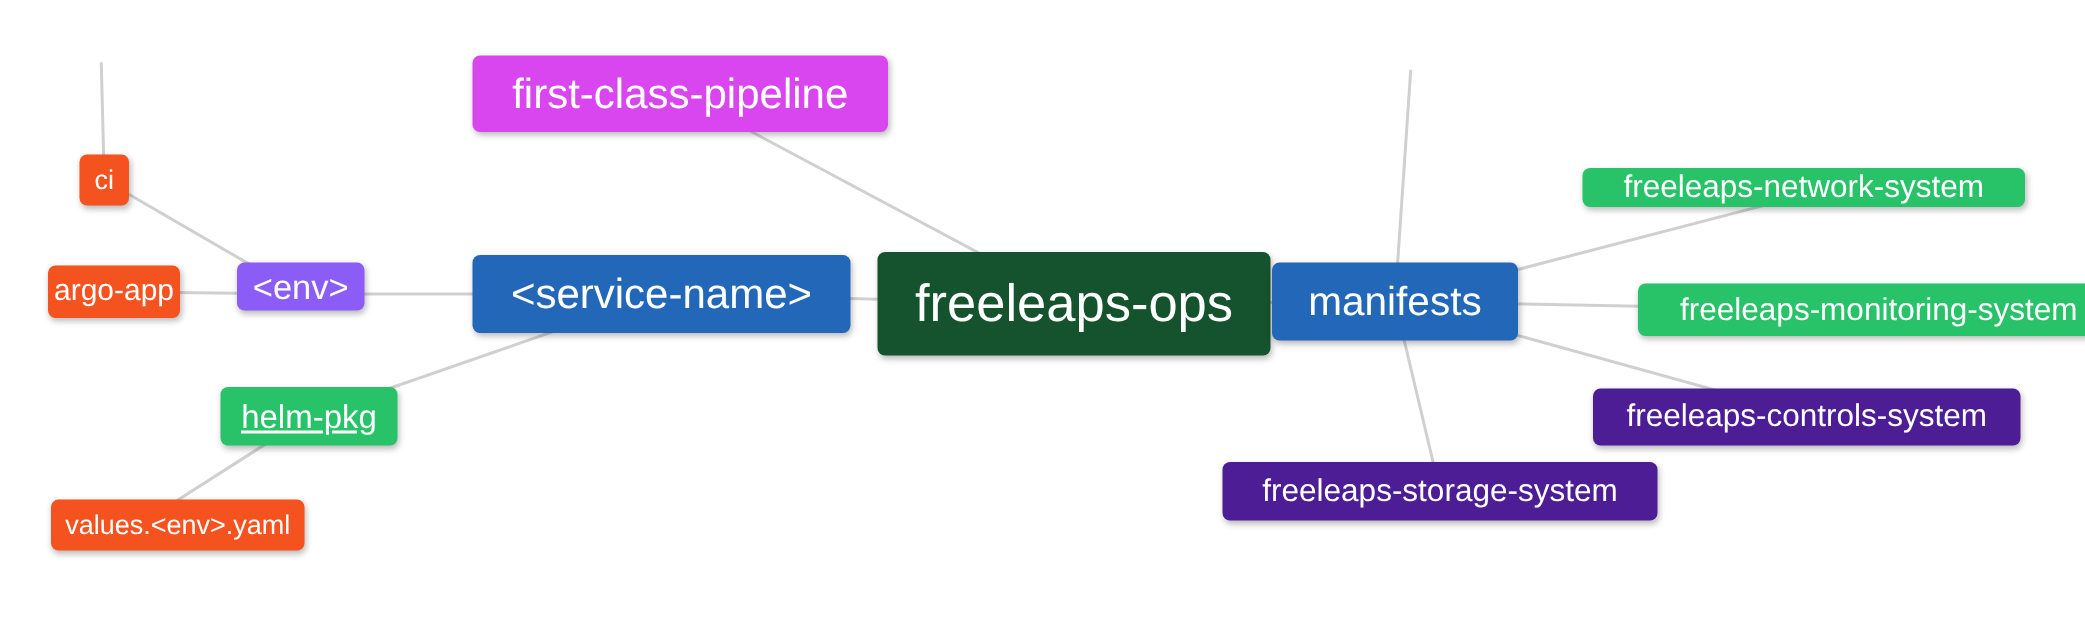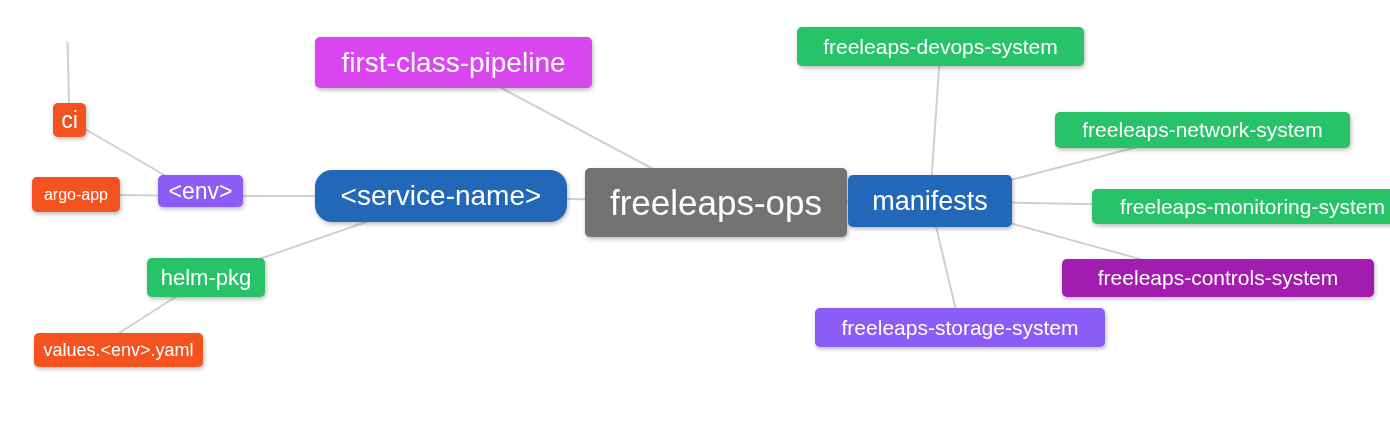--- a/index.html
+++ b/index.html
@@ -56,41 +56,40 @@
     <line x1="716" y1="202.5" x2="441" y2="196"></line>
     <line x1="716" y1="202.5" x2="930" y2="201"></line>
     <line x1="930" y1="201" x2="940.5" y2="46.5"></line>
     <line x1="930" y1="201" x2="1202.5" y2="130"></line>
     <line x1="930" y1="201" x2="1212.5" y2="206.5"></line>
     <line x1="930" y1="201" x2="1208.5" y2="278"></line>
     <line x1="930" y1="201" x2="960" y2="327.5"></line>
   </svg>
 
 
-  <div class="node" style="left: 53px; top: 103px; width: 33px; height: 34px; font-size: 23px; background: rgb(244, 82, 30);">ci</div>
+  <div class="node" style="left: 53px; top: 103px; width: 33px; height: 34px; font-size: 18px; background: rgb(244, 82, 30);">ci</div>
 
-  <div class="node" style="left: 32px; top: 177px; width: 88px; height: 35px; font-size: 16px; background: rgb(244, 82, 30);">argo-app</div>
+  <div class="node" style="left: 32px; top: 177px; width: 88px; height: 35px; font-size: 20px; background: rgb(244, 82, 30);">argo-app</div>
 
   <div class="node" style="left: 158px; top: 175px; width: 85px; height: 32px; font-size: 23px; background: #8b5cf6;">&lt;env&gt;</div>
 
-  <div class="node" style="left: 147px; top: 258px; width: 118px; height: 39px; font-size: 22px; background: rgb(40, 194, 104);">helm-pkg</div>
+  <div class="node" style="left: 147px; top: 258px; width: 118px; height: 39px; font-size: 22px; background: rgb(40, 194, 104); text-decoration: underline;">helm-pkg</div>
 
   <div class="node" style="left: 8px; top: 333px; width: 169px; height: 34px; font-size: 18px; background: rgb(244, 82, 30); margin-left: 26px;">values.&lt;env&gt;.yaml</div>
 
   <div class="node" style="left: 315px; top: 37px; width: 277px; height: 51px; font-size: 28px; background: #d946ef;">first-class-pipeline</div>
 
-  <div class="node" style="left: 315px; top: 170px; width: 252px; height: 52px; font-size: 28px; background: rgb(35, 104, 184); border-radius: 17px;">&lt;service-name&gt;</div>
+  <div class="node" style="left: 315px; top: 170px; width: 252px; height: 52px; font-size: 28px; background: rgb(35, 104, 184);">&lt;service-name&gt;</div>
 
-  <div class="node" style="left: 585px; top: 168px; width: 262px; height: 69px; font-size: 35px; background: #737373;">freeleaps-ops</div>
+  <div class="node" style="left: 585px; top: 168px; width: 262px; height: 69px; font-size: 35px; background: #14532d;">freeleaps-ops</div>
 
   <div class="node" style="left: 848px; top: 175px; width: 164px; height: 52px; font-size: 27px; background: rgb(35, 104, 184);">manifests</div>
 
-  <div class="node" style="left: 797px; top: 27px; width: 287px; height: 39px; font-size: 21px; background: rgb(40, 194, 104);">freeleaps-devops-system</div>
 
-  <div class="node" style="left: 1055px; top: 112px; width: 295px; height: 36px; font-size: 21px; background: rgb(40, 194, 104);">freeleaps-network-system</div>
+  <div class="node" style="left: 1055px; top: 112px; width: 295px; height: 26px; font-size: 21px; background: rgb(40, 194, 104);">freeleaps-network-system</div>
 
   <div class="node" style="left: 1092px; top: 189px; width: 321px; height: 35px; font-size: 21px; background: rgb(40, 194, 104);">freeleaps-monitoring-system</div>
 
-  <div class="node" style="left: 1062px; top: 259px; width: 312px; height: 38px; font-size: 21px; background: #a21caf;">freeleaps-controls-system</div>
+  <div class="node" style="left: 1062px; top: 259px; width: 285px; height: 38px; font-size: 21px; background: #4c1d95;">freeleaps-controls-system</div>
 
-  <div class="node" style="left: 815px; top: 308px; width: 290px; height: 39px; font-size: 21px; background: #8b5cf6;">freeleaps-storage-system</div>
+  <div class="node" style="left: 815px; top: 308px; width: 290px; height: 39px; font-size: 21px; background: #4c1d95;">freeleaps-storage-system</div>
 
 </div>
 
 </body></html>

